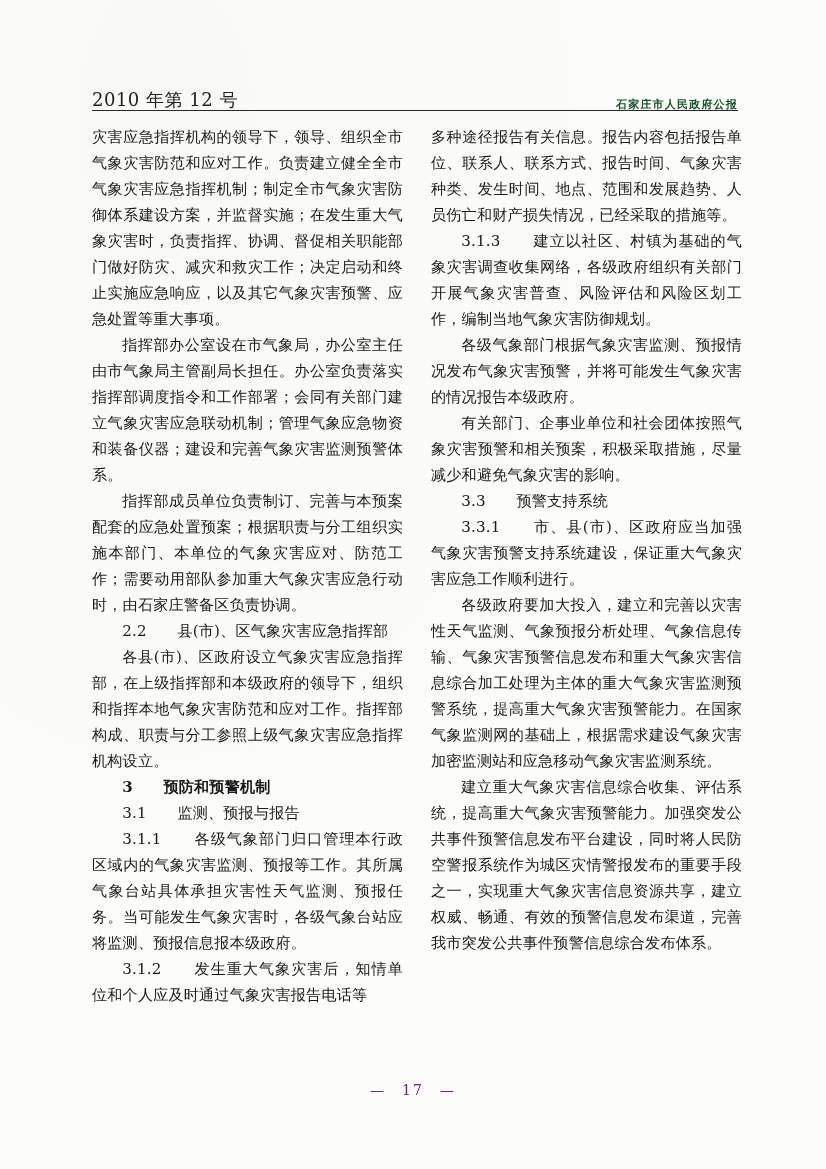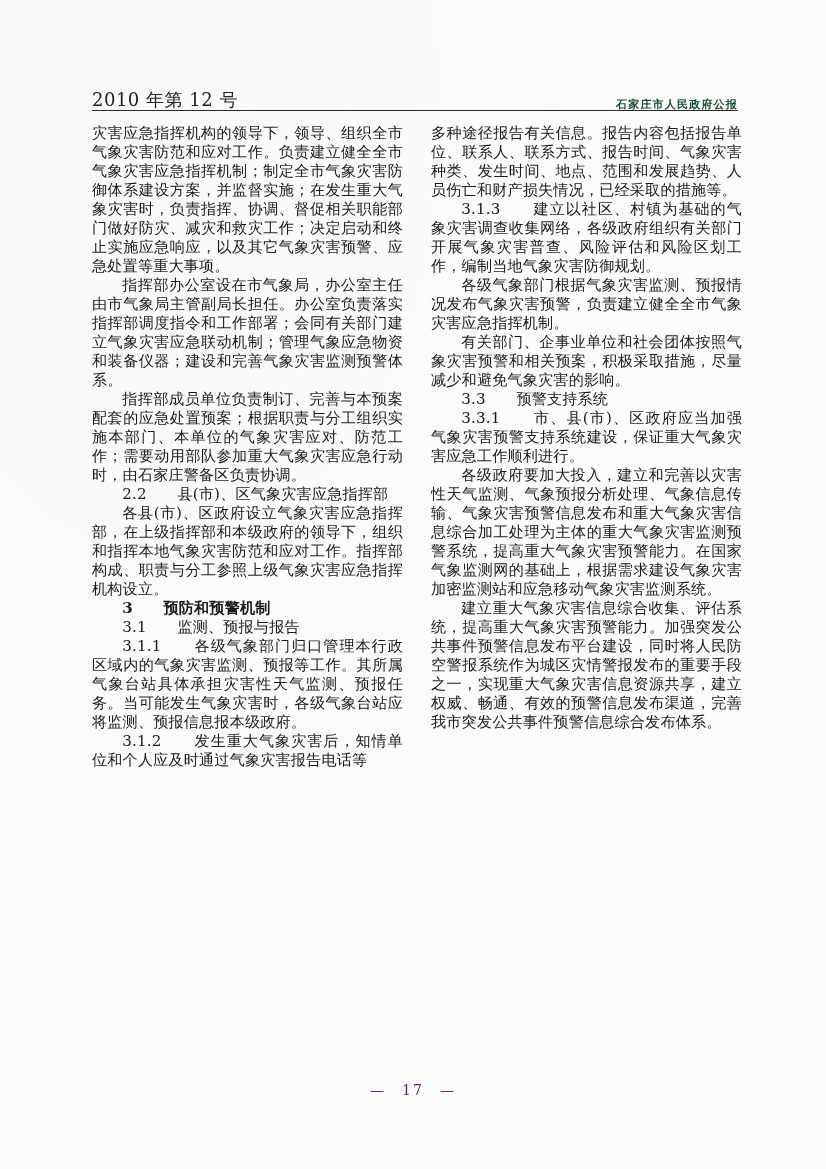--- a/index.html
+++ b/index.html
@@ -67,21 +67,21 @@
     width: 650px;
     display: flex;
     gap: 28px;
   }
   .col {
     width: 311px;
   }
   p {
     margin: 0;
     font-size: 15.1px;
-    line-height: 19px;
+    line-height: 26px;
     text-align: justify;
     text-justify: inter-ideograph;
     letter-spacing: 0.2px;
     font-family: "DejaVu Serif", "Liberation Serif", serif;
   }
   p.ind2 { text-indent: 2em; }
   p.ind0 { text-indent: 0; }
   p.head {
     text-indent: 2em;
     font-weight: bold;
@@ -127,21 +127,21 @@
       <p class="ind2">各县(市)、区政府设立气象灾害应急指挥部，在上级指挥部和本级政府的领导下，组织和指挥本地气象灾害防范和应对工作。指挥部构成、职责与分工参照上级气象灾害应急指挥机构设立。</p>
       <p class="head">3　　预防和预警机制</p>
       <p class="sec">3.1　　监测、预报与报告</p>
       <p class="ind2">3.1.1　　各级气象部门归口管理本行政区域内的气象灾害监测、预报等工作。其所属气象台站具体承担灾害性天气监测、预报任务。当可能发生气象灾害时，各级气象台站应将监测、预报信息报本级政府。</p>
       <p class="ind2">3.1.2　　发生重大气象灾害后，知情单位和个人应及时通过气象灾害报告电话等</p>
     </div>
 
     <div class="col">
       <p class="ind0">多种途径报告有关信息。报告内容包括报告单位、联系人、联系方式、报告时间、气象灾害种类、发生时间、地点、范围和发展趋势、人员伤亡和财产损失情况，已经采取的措施等。</p>
       <p class="ind2">3.1.3　　建立以社区、村镇为基础的气象灾害调查收集网络，各级政府组织有关部门开展气象灾害普查、风险评估和风险区划工作，编制当地气象灾害防御规划。</p>
-      <p class="ind2">各级气象部门根据气象灾害监测、预报情况发布气象灾害预警，负责建立健全全市气象灾害应急指挥机制。</p>
+      <p class="ind2">各级气象部门根据气象灾害监测、预报情况发布气象灾害预警，并将可能发生气象灾害的情况报告本级政府。</p>
       <p class="ind2">有关部门、企事业单位和社会团体按照气象灾害预警和相关预案，积极采取措施，尽量减少和避免气象灾害的影响。</p>
       <p class="sec">3.3　　预警支持系统</p>
       <p class="ind2">3.3.1　　市、县(市)、区政府应当加强气象灾害预警支持系统建设，保证重大气象灾害应急工作顺利进行。</p>
       <p class="ind2">各级政府要加大投入，建立和完善以灾害性天气监测、气象预报分析处理、气象信息传输、气象灾害预警信息发布和重大气象灾害信息综合加工处理为主体的重大气象灾害监测预警系统，提高重大气象灾害预警能力。在国家气象监测网的基础上，根据需求建设气象灾害加密监测站和应急移动气象灾害监测系统。</p>
       <p class="ind2">建立重大气象灾害信息综合收集、评估系统，提高重大气象灾害预警能力。加强突发公共事件预警信息发布平台建设，同时将人民防空警报系统作为城区灾情警报发布的重要手段之一，实现重大气象灾害信息资源共享，建立权威、畅通、有效的预警信息发布渠道，完善我市突发公共事件预警信息综合发布体系。</p>
     </div>
 
   </div>
 
   <div class="footer">

